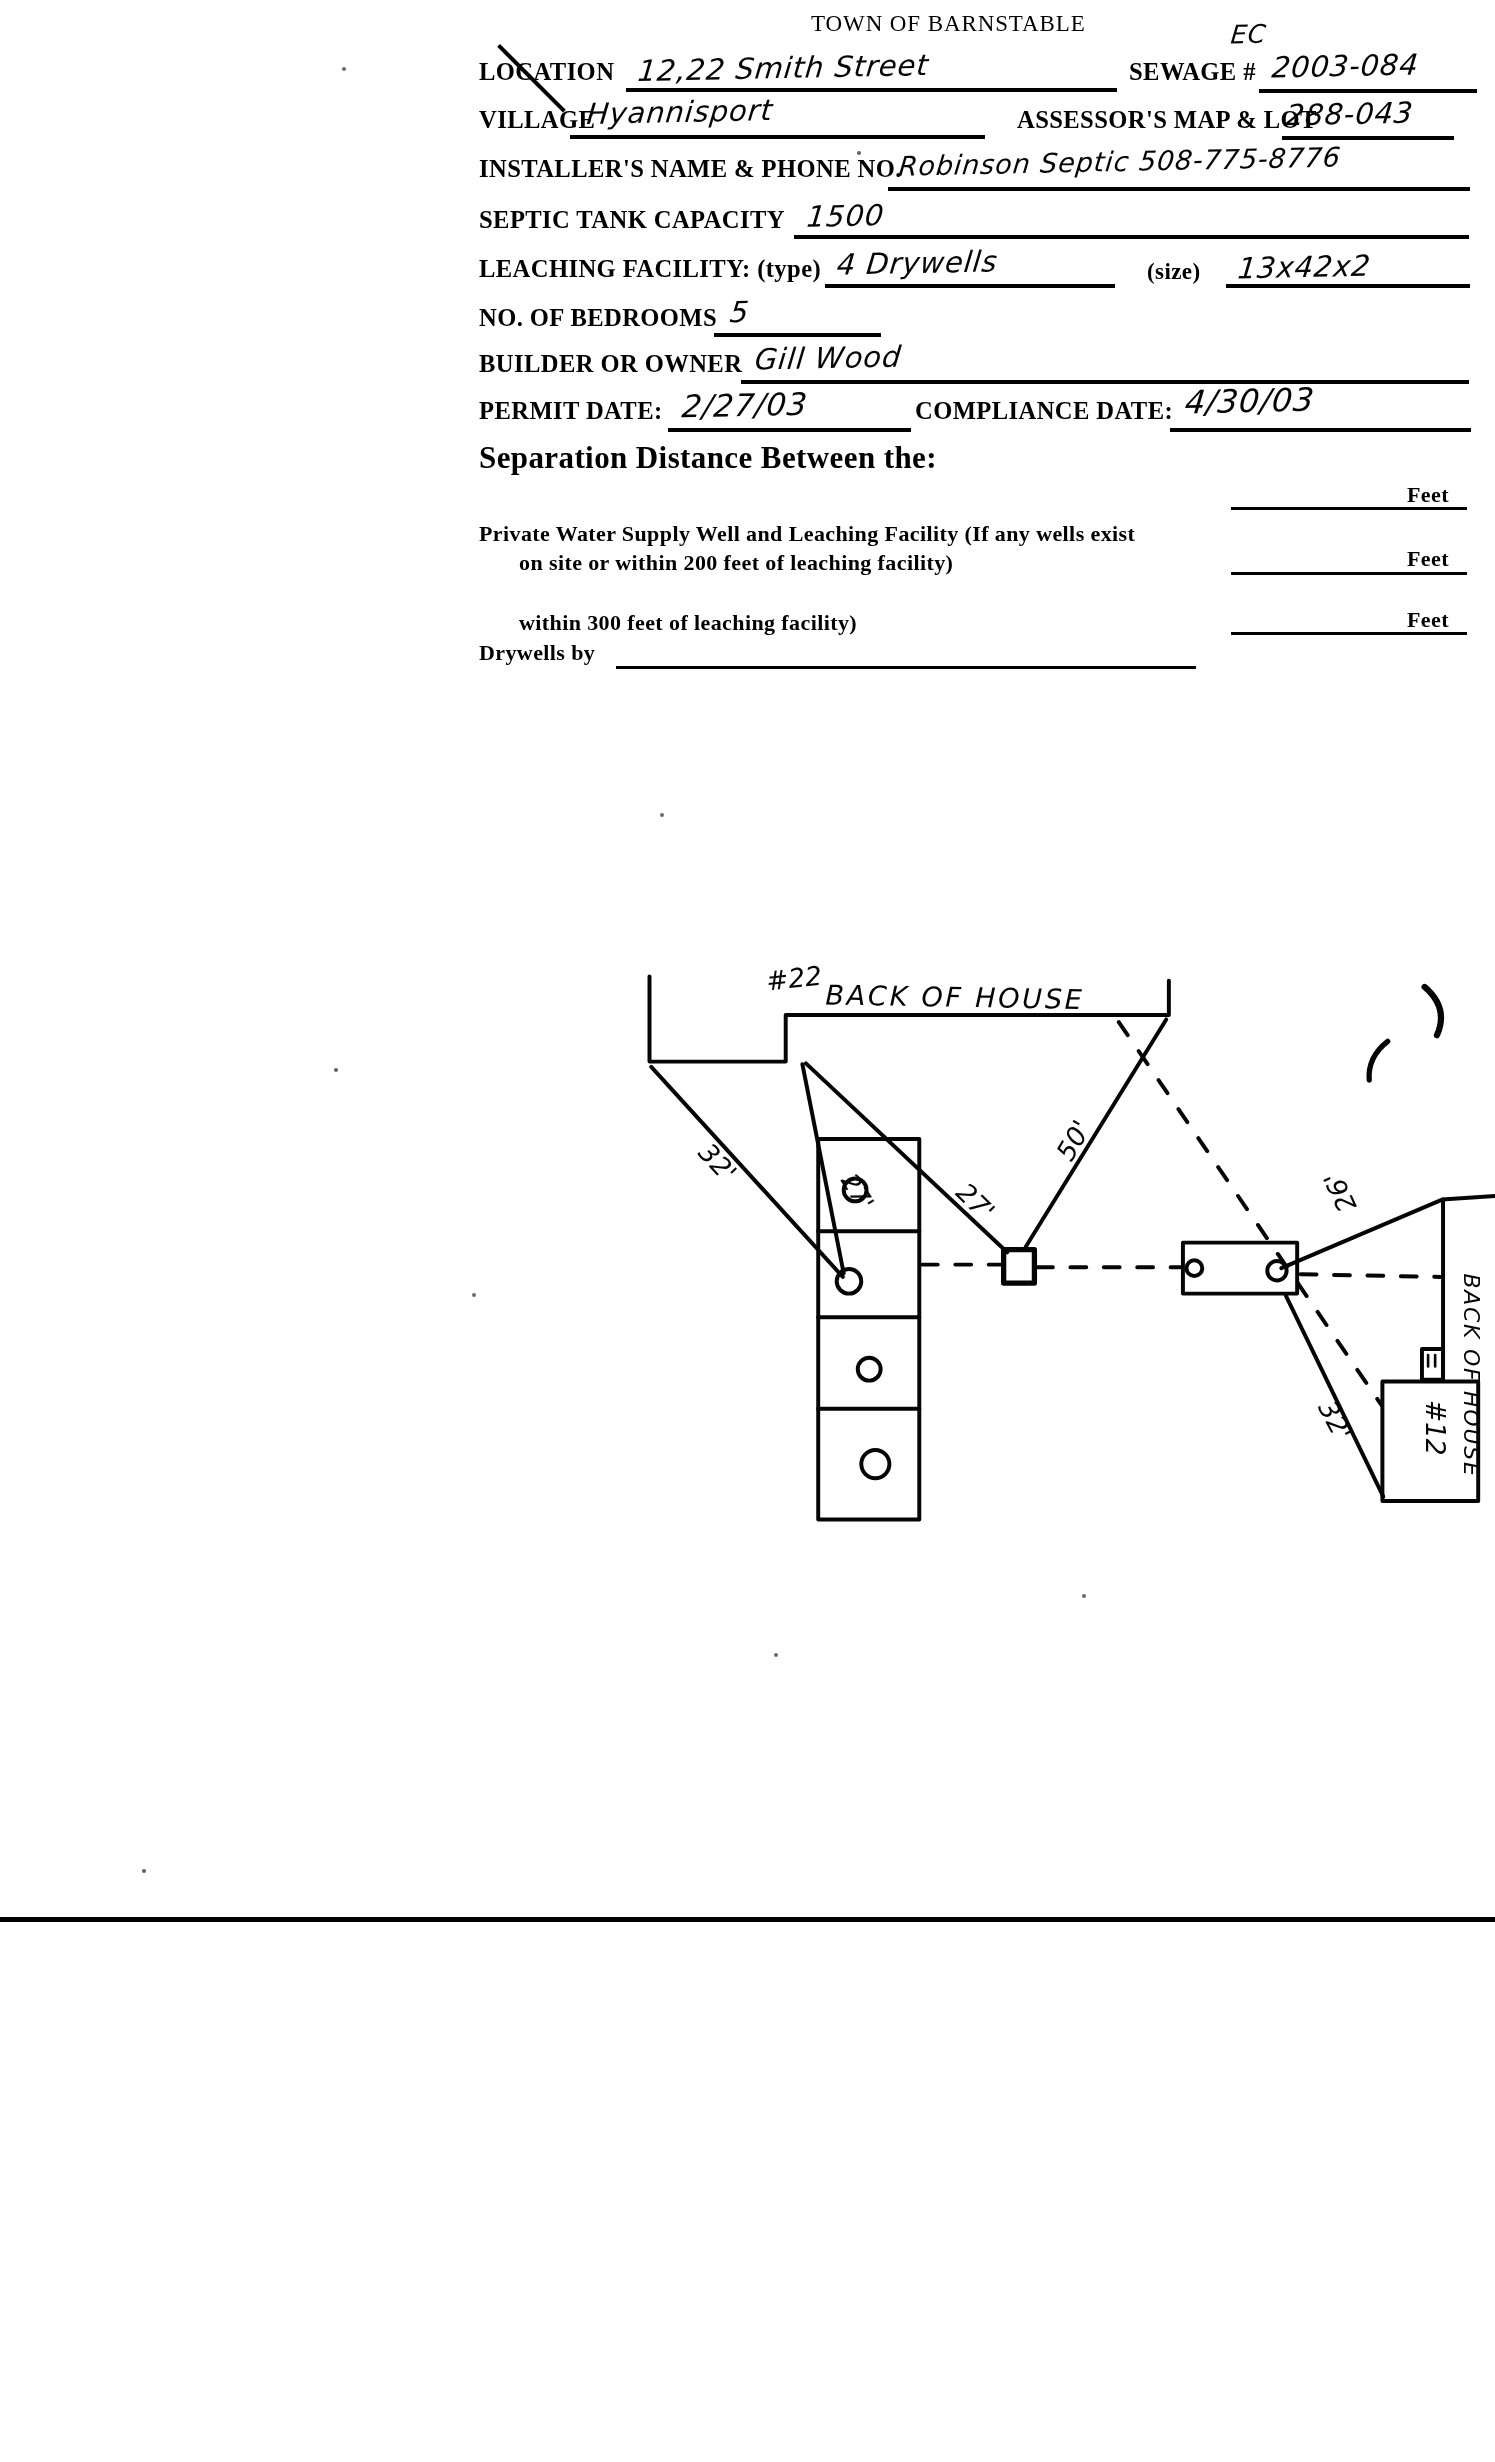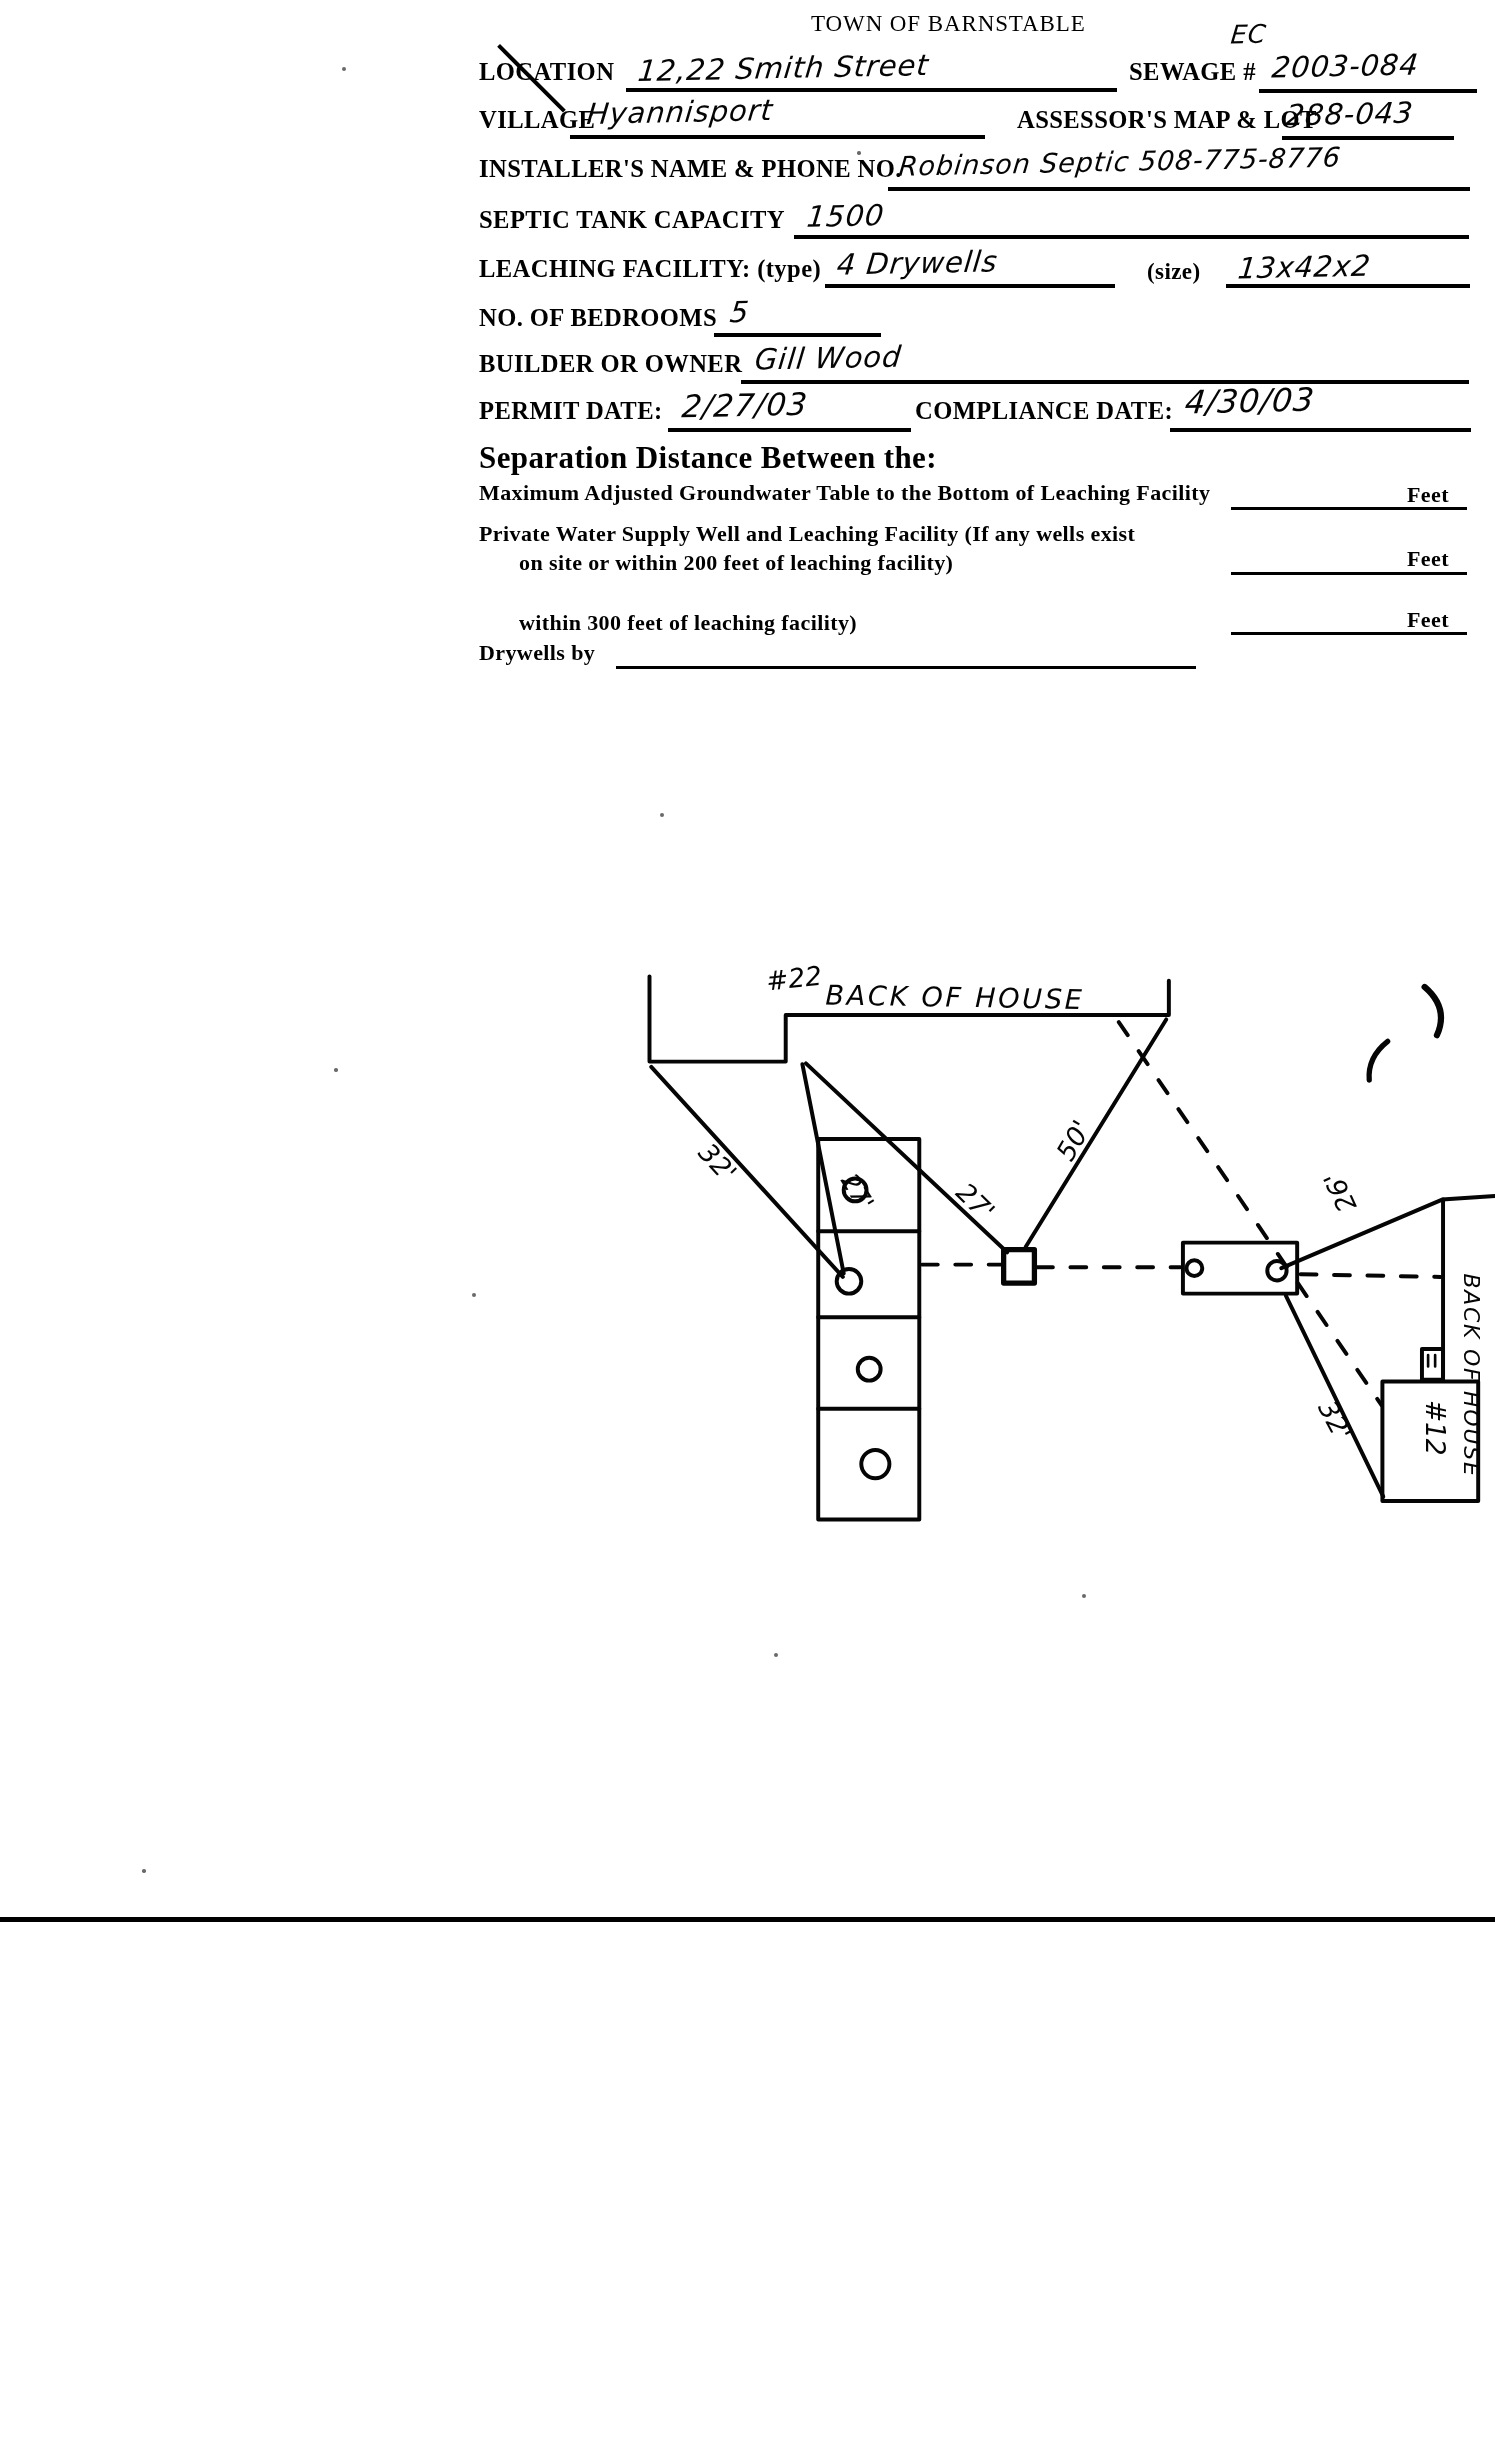--- a/index.html
+++ b/index.html
@@ -73,21 +73,20 @@
 
   <div class="lbl" style="left:479px; top:397px;">PERMIT DATE:</div>
   <div class="uline thick" style="left:668px; top:428px; width:243px;"></div>
   <div class="hand" style="left:682px; top:387px; font-size:31px;">2/27/03</div>
   <div class="lbl" style="left:915px; top:397px;">COMPLIANCE DATE:</div>
   <div class="uline thick" style="left:1170px; top:428px; width:301px;"></div>
   <div class="hand" style="left:1185px; top:382px; font-size:32px;">4/30/03</div>
 
   <div class="lbl" style="left:479px; top:440px; font-size:31px;">Separation Distance Between the:</div>
 
-  <div class="lbl small" style="left:479px; top:480px;">Maximum Adjusted Groundwater Table to the Bottom of Leaching Facility</div>
   <div class="uline" style="left:1231px; top:507px; width:236px;"></div>
   <div class="lbl small" style="left:1407px; top:482px;">Feet</div>
 
   <div class="lbl small" style="left:479px; top:521px;">Private Water Supply Well and Leaching Facility  (If any wells exist</div>
   <div class="lbl small" style="left:519px; top:550px;">on site or within 200 feet of leaching facility)</div>
   <div class="uline" style="left:1231px; top:572px; width:236px;"></div>
   <div class="lbl small" style="left:1407px; top:546px;">Feet</div>
 
   <div class="lbl small" style="left:519px; top:610px;">within 300 feet of leaching facility)</div>
   <div class="uline" style="left:1231px; top:632px; width:236px;"></div>

